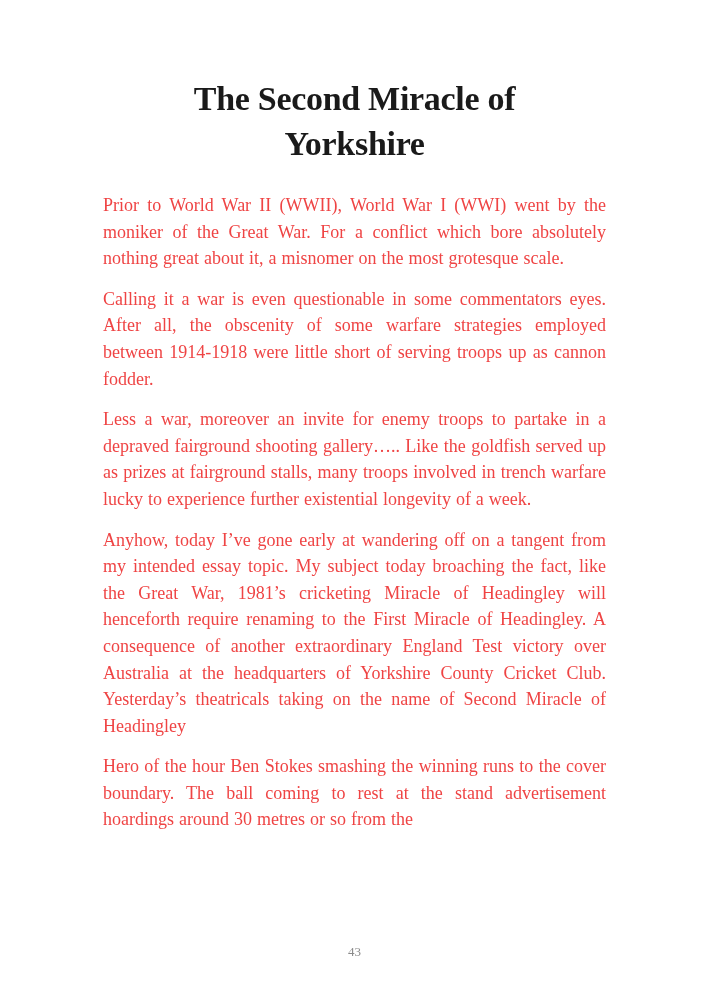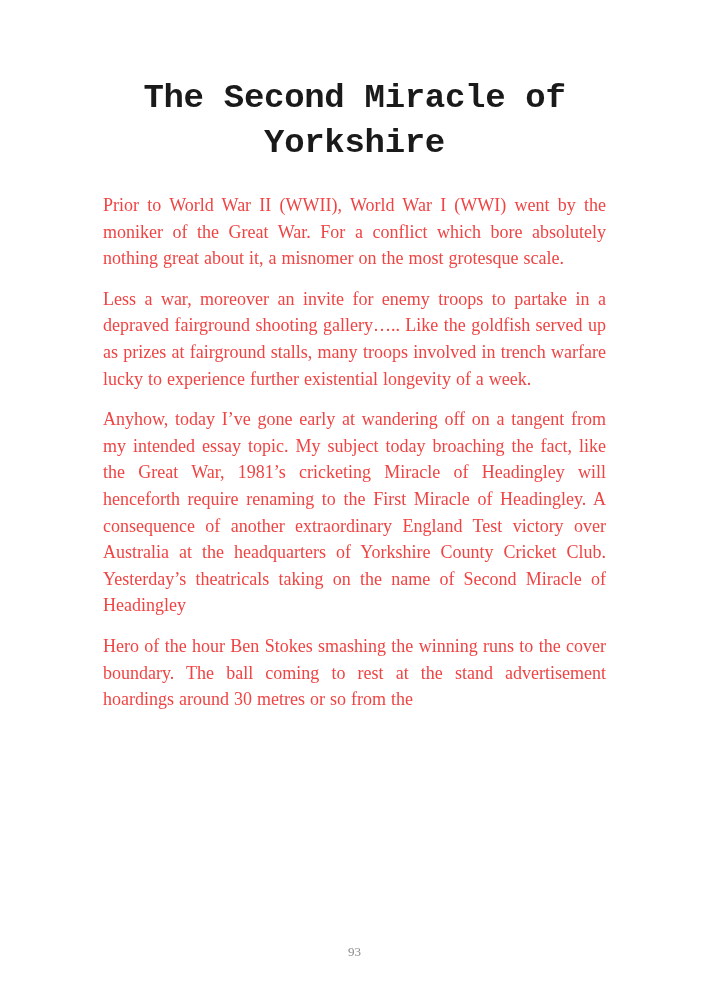--- a/index.html
+++ b/index.html
@@ -12,21 +12,21 @@
     overflow: hidden;
     margin: 0 auto;
   }
   .content {
     padding: 0 103px;
   }
   .doc-title {
     margin-top: 76px;
     margin-bottom: 26px;
     text-align: center;
-    font-family: Liberation Mono, monospace;
+    font-family: Liberation Serif, serif;
     font-weight: 700;
     font-size: 34px;
     line-height: 45px;
     letter-spacing: -0.3px;
     color: #1a1a1a;
   }
   .body-para {
     font-family: "Liberation Serif", "DejaVu Serif", serif;
     font-size: 18px;
     line-height: 26.6px;
@@ -46,18 +46,19 @@
     color: #8a8a8a;
   }
 </style>
 </head>
 <body>
 
 <div class="page">
   <div class="content">
     <h1 class="doc-title"><span>The Second Miracle of</span><br><span>Yorkshire</span></h1>
     <p class="body-para">Prior to World War II (WWII), World War I (WWI) went by the moniker of the Great War. For a conflict which bore absolutely nothing great about it, a misnomer on the most grotesque scale.</p>
+    <p class="body-para">Calling it a war is even questionable in some commentators eyes. After all, the obscenity of some warfare strategies employed between 1914-1918 were little short of serving troops up as cannon fodder.</p>
     <p class="body-para">Less a war, moreover an invite for enemy troops to partake in a depraved fairground shooting gallery….. Like the goldfish served up as prizes at fairground stalls, many troops involved in trench warfare lucky to experience further existential longevity of a week.</p>
     <p class="body-para">Anyhow, today I’ve gone early at wandering off on a tangent from my intended essay topic. My subject today broaching the fact, like the Great War, 1981’s cricketing Miracle of Headingley will henceforth require renaming to the First Miracle of Headingley. A consequence of another extraordinary England Test victory over Australia at the headquarters of Yorkshire County Cricket Club. Yesterday’s theatricals taking on the name of Second Miracle of Headingley</p>
     <p class="body-para">Hero of the hour Ben Stokes smashing the winning runs to the cover boundary. The ball coming to rest at the stand advertisement hoardings around 30 metres or so from the</p>
   </div>
-  <div class="page-footer">93</div>
+  <div class="page-footer">43</div>
 </div>
 
 </body></html>

